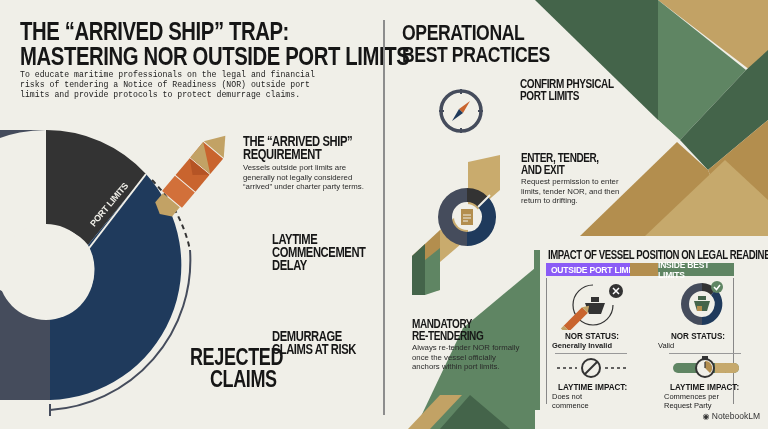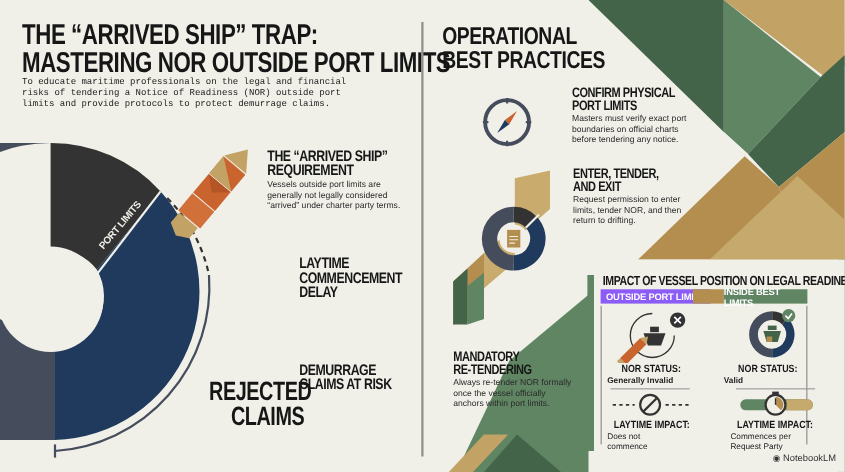--- a/index.html
+++ b/index.html
@@ -126,21 +126,20 @@
   <line x1="25" y1="42" x2="25" y2="47" stroke="#454c5c" stroke-width="2"></line>
   <line x1="3" y1="25" x2="8" y2="25" stroke="#454c5c" stroke-width="2"></line>
   <line x1="42" y1="25" x2="47" y2="25" stroke="#454c5c" stroke-width="2"></line>
   <polygon points="34,15 27,27 23,23" fill="#c9642e"></polygon>
   <polygon points="16,35 23,23 27,27" fill="#1f3a5c"></polygon>
 </svg>
 
 <div class="abs" style="left:520px;top:78px;width:110px">
   <div class="cond h" style="font-size:12.5px;line-height:12px">CONFIRM PHYSICAL</div>
   <div class="cond h" style="font-size:12.5px;line-height:12px">PORT LIMITS</div>
-  <div class="b" style="margin-top:1px">Masters must verify exact port boundaries on official charts before tendering any notice.</div>
 </div>
 
 <svg class="abs" style="left:436px;top:186px" width="62" height="62">
   <path d="M31,2 A29,29 0 0 0 31,60 L31,46 A15,15 0 0 1 31,16 Z" fill="#454c5c"></path>
   <path d="M31,2 A29,29 0 0 1 52,11 L42,21 A15,15 0 0 0 31,16 Z" fill="#333333"></path>
   <path d="M52,11 A29,29 0 0 1 31,60 L31,46 A15,15 0 0 0 42,21 Z" fill="#1f3a5c"></path>
   <line x1="42" y1="21" x2="54" y2="9" stroke="#f0efe8" stroke-width="2"></line>
   <circle cx="31" cy="31" r="13" fill="#f0efe8"></circle>
   <rect x="25" y="23" width="12" height="16" fill="#b38e4e"></rect>
   <line x1="27" y1="29" x2="35" y2="29" stroke="#f0efe8" stroke-width="1"></line>
@@ -192,21 +191,21 @@
   <circle cx="38" cy="6" r="6" fill="#5f8563"></circle>
   <path d="M35,6 L37.5,8.5 L41,4" stroke="#fff" stroke-width="1.5" fill="none"></path>
 </svg>
 
 <div class="abs" style="left:552px;top:330px;width:80px">
   <div class="small-h">NOR STATUS:</div>
   <div class="small-b" style="font-weight:700">Generally Invalid</div>
 </div>
 <div class="abs" style="left:658px;top:330px;width:80px">
   <div class="small-h">NOR STATUS:</div>
-  <div class="small-b" style="font-weight:700">Valid</div>
+  <div class="small-b" style="font-weight:400">Valid</div>
 </div>
 
 <div class="abs" style="left:555px;top:353px;width:72px;height:1px;background:#999"></div>
 <div class="abs" style="left:669px;top:353px;width:72px;height:1px;background:#999"></div>
 
 <svg class="abs" style="left:555px;top:357px" width="74" height="22">
   <line x1="2" y1="11" x2="22" y2="11" stroke="#333" stroke-width="1.5" stroke-dasharray="3,3"></line>
   <line x1="50" y1="11" x2="72" y2="11" stroke="#333" stroke-width="1.5" stroke-dasharray="3,3"></line>
   <circle cx="36" cy="11" r="9" fill="none" stroke="#333" stroke-width="2"></circle>
   <line x1="30" y1="17" x2="42" y2="5" stroke="#333" stroke-width="2"></line>

